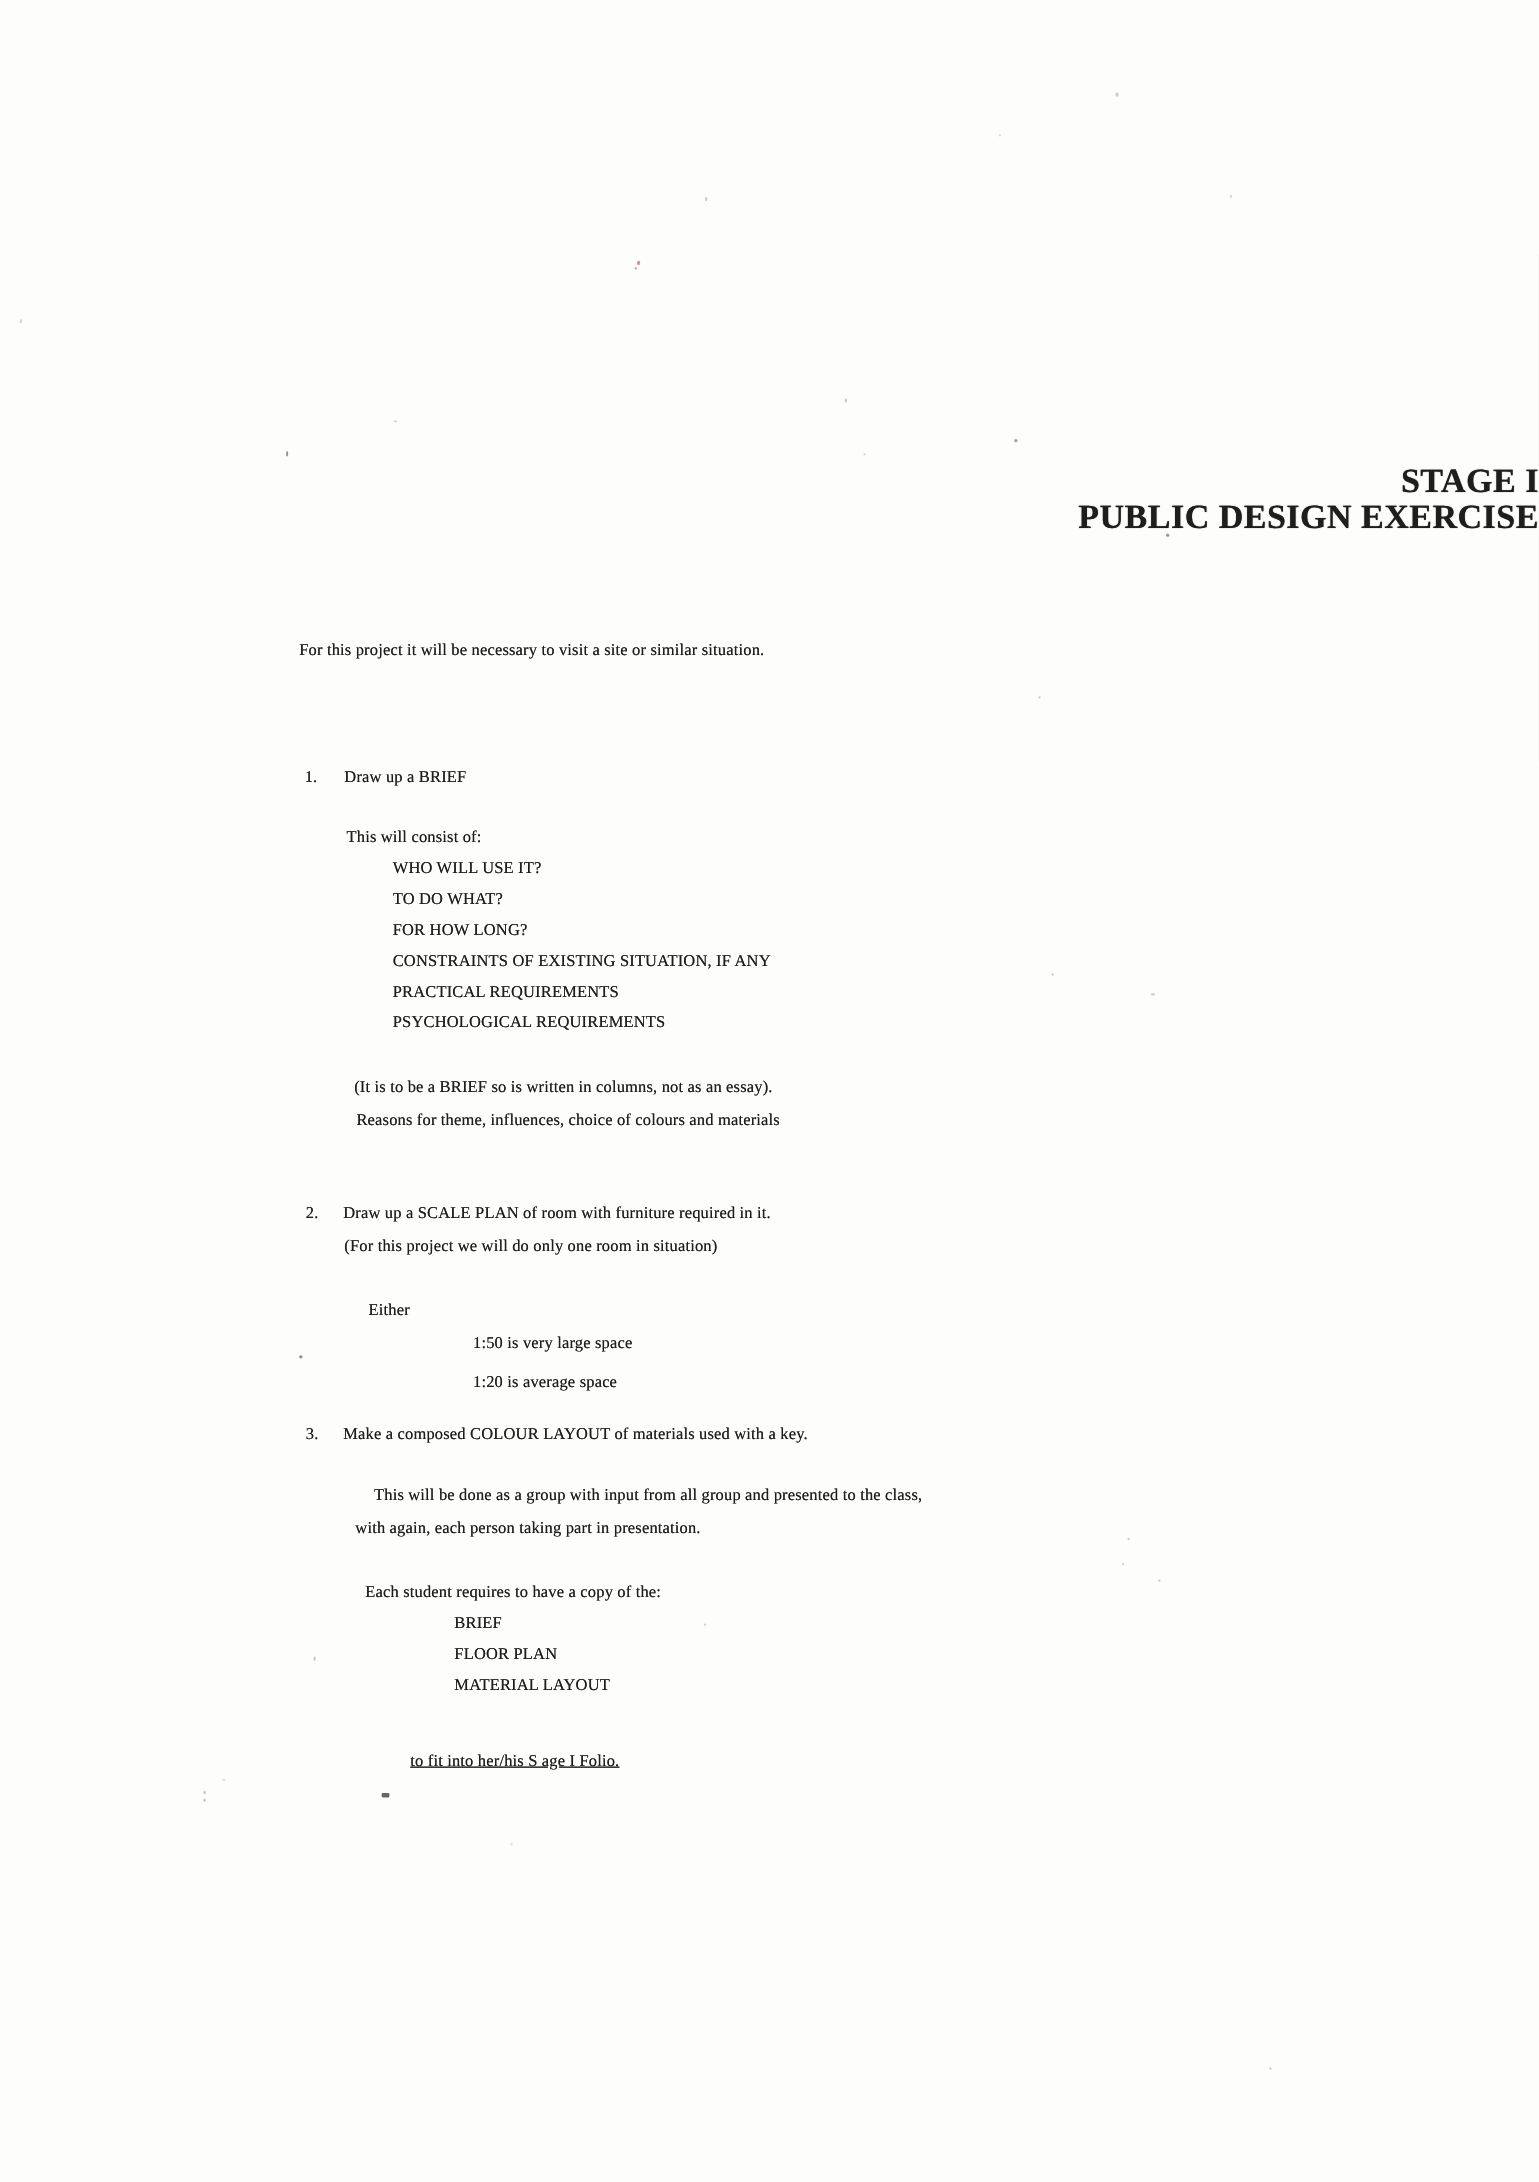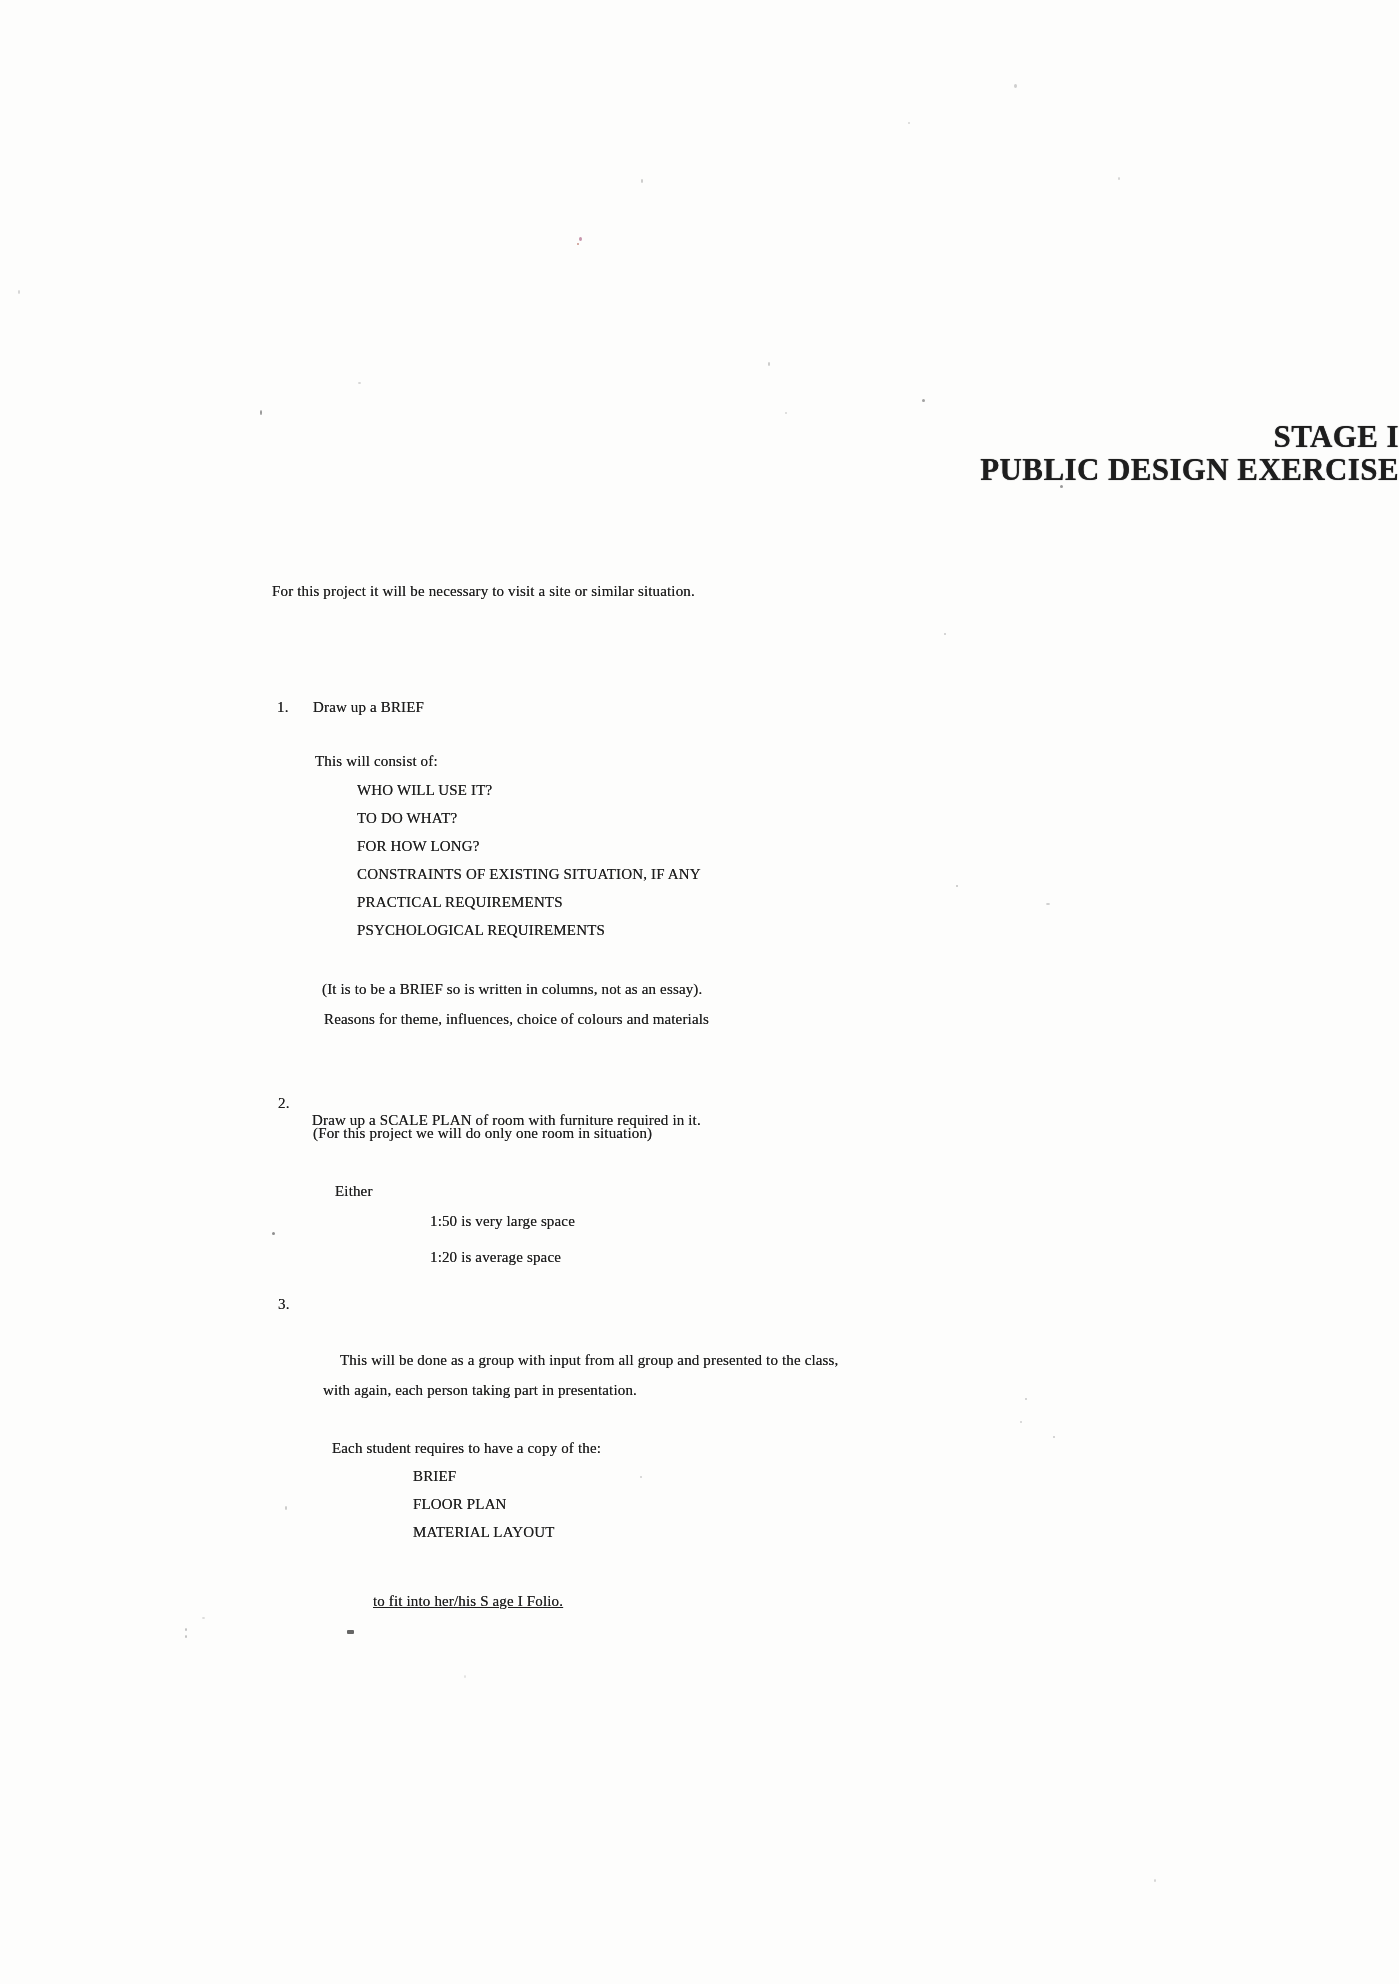--- a/index.html
+++ b/index.html
@@ -59,28 +59,29 @@
   <div class="ln" style="left:357px; top:810px;">TO DO WHAT?</div>
   <div class="ln" style="left:357px; top:838px;">FOR HOW LONG?</div>
   <div class="ln" style="left:357px; top:866px;">CONSTRAINTS OF EXISTING SITUATION, IF ANY</div>
   <div class="ln" style="left:357px; top:894px;">PRACTICAL REQUIREMENTS</div>
   <div class="ln" style="left:357px; top:922px;">PSYCHOLOGICAL REQUIREMENTS</div>
 
   <div class="ln" style="left:322px; top:981px;font-family:Liberation Serif, serif;">(It is to be a BRIEF so is written in columns, not as an essay).</div>
   <div class="ln" style="left:324px; top:1011px;">Reasons for theme, influences, choice of colours and materials</div>
 
   <div class="ln" style="left:278px; top:1095px;">2.</div>
-  <div class="ln" style="left:312px; top:1095px;margin-top:17px;">Draw up a SCALE PLAN of room with furniture required in it.</div>
+  <div class="ln" style="left:312px; top:1095px;">Draw up a SCALE PLAN of room with furniture required in it.</div>
   <div class="ln" style="left:313px; top:1125px;">(For this project we will do only one room in situation)</div>
 
   <div class="ln" style="left:335px; top:1183px;">Either</div>
   <div class="ln" style="left:430px; top:1249px;">1:20 is average space</div>
   <div class="ln" style="left:430px; top:1213px;">1:50 is very large space</div>
 
   <div class="ln" style="left:278px; top:1296px;">3.</div>
+  <div class="ln" style="left:312px; top:1296px;">Make a composed COLOUR LAYOUT of materials used with a key.</div>
 
   <div class="ln" style="left:340px; top:1352px;">This will be done as a group with input from all group and presented to the class,</div>
   <div class="ln" style="left:323px; top:1382px;">with again, each person taking part in presentation.</div>
 
   <div class="ln" style="left:332px; top:1440px;">Each student requires to have a copy of the:</div>
   <div class="ln" style="left:413px; top:1468px;">BRIEF</div>
   <div class="ln" style="left:413px; top:1496px;">FLOOR PLAN</div>
   <div class="ln" style="left:413px; top:1524px;">MATERIAL LAYOUT</div>
   <div class="ln" style="left:373px; top:1593px;text-decoration:underline;">to fit into her/his S age I Folio.</div>
 

